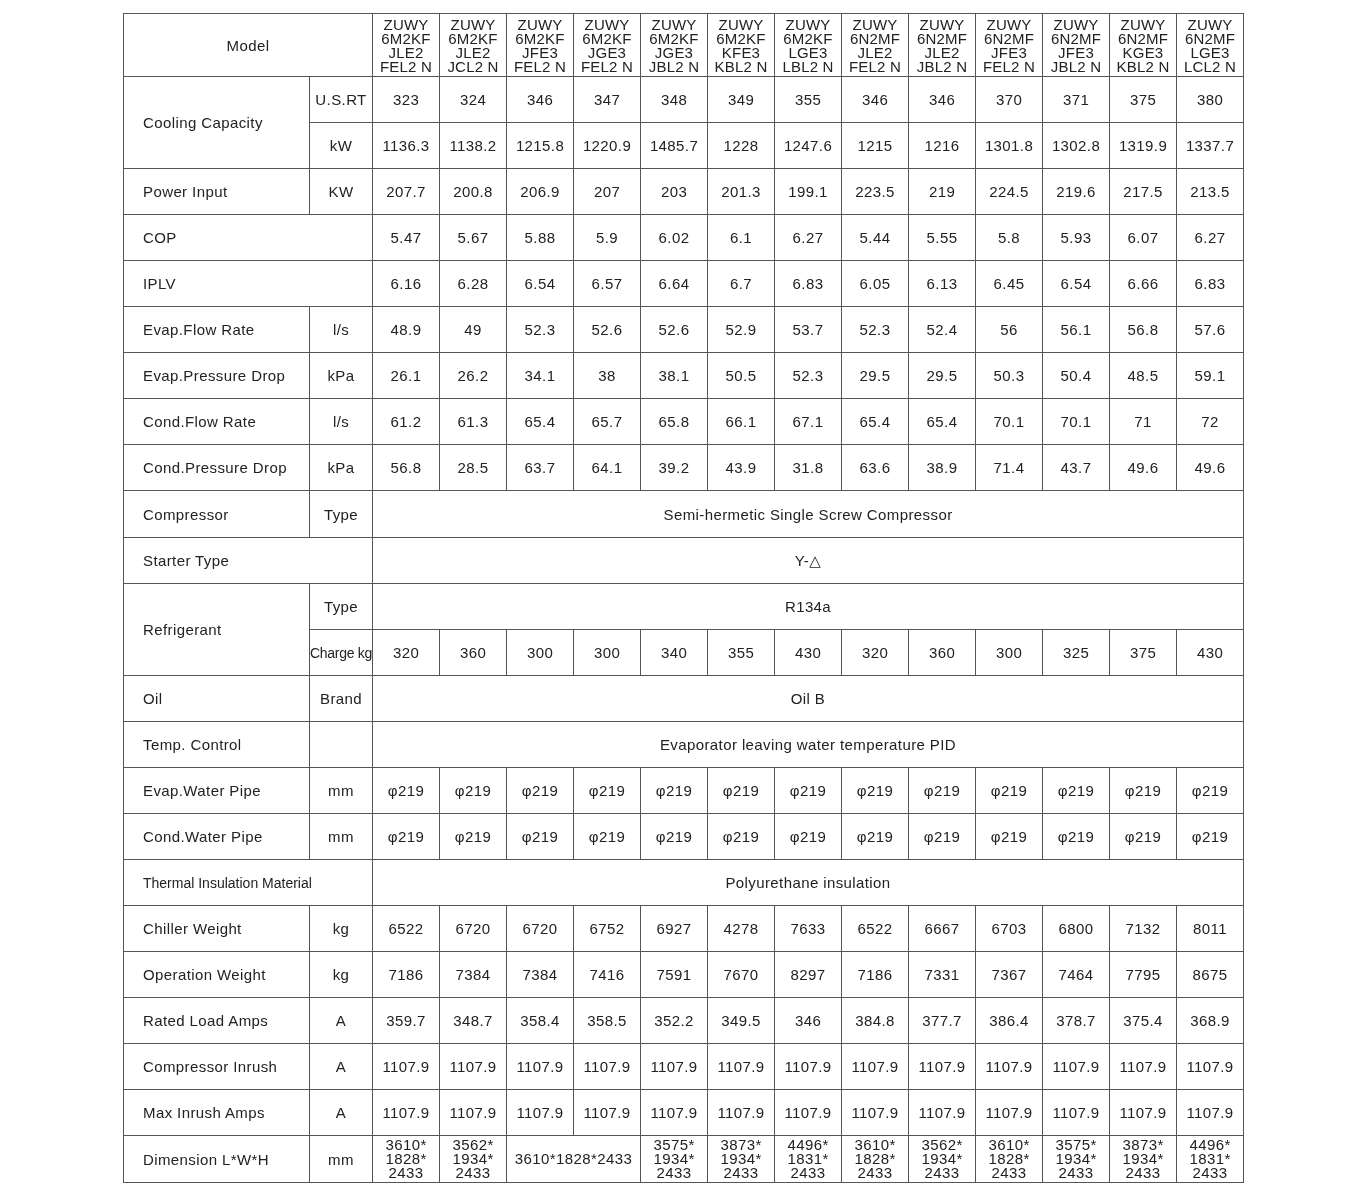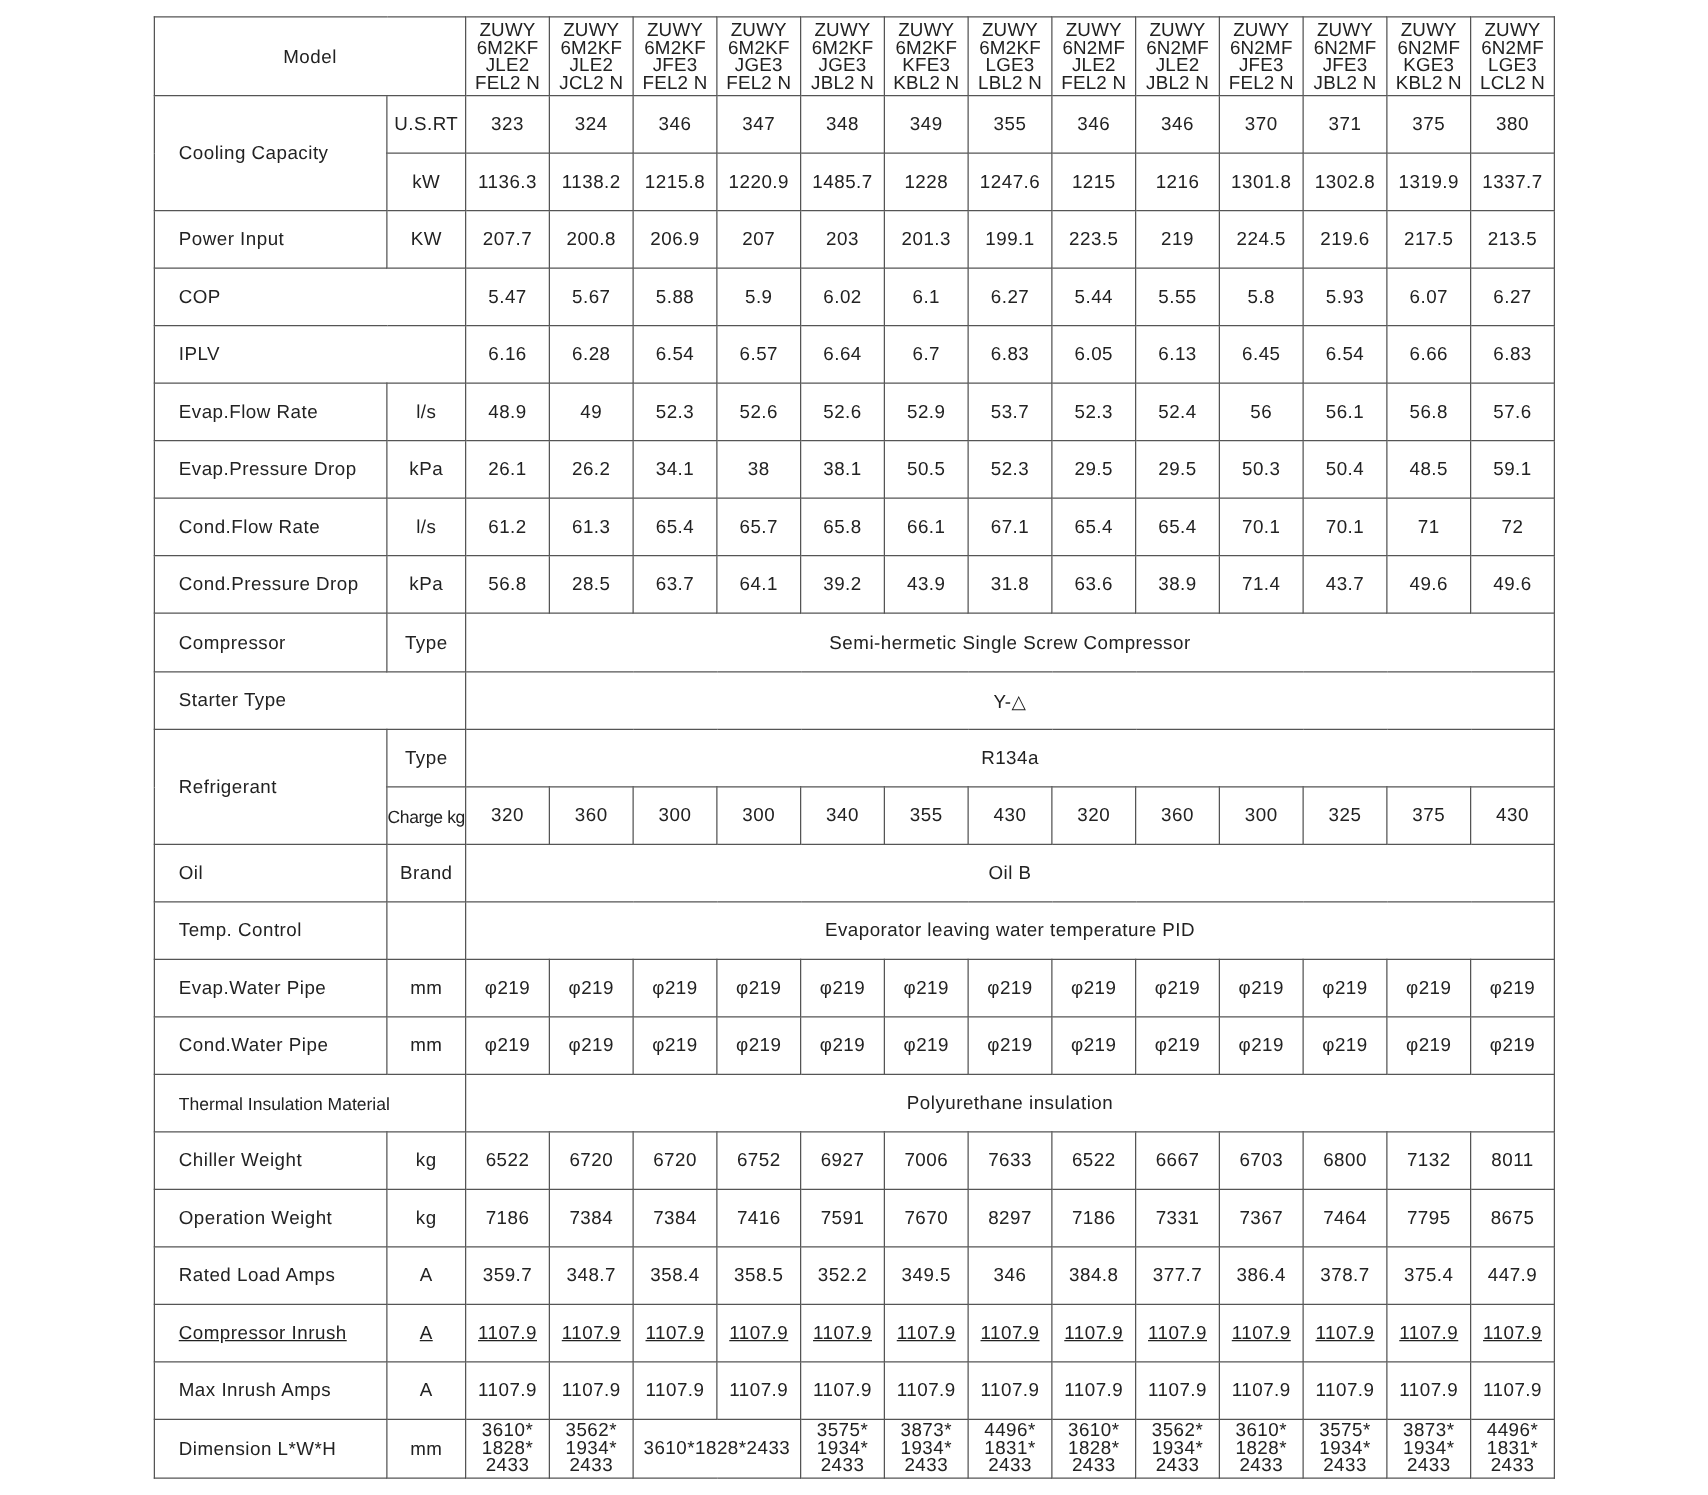--- a/index.html
+++ b/index.html
@@ -347,21 +347,21 @@
         <td colspan="13">Polyurethane insulation</td>
       </tr>
       <tr style="height: 46px;">
         <td class="lbl">Chiller Weight</td>
         <td>kg</td>
         <td>6522</td>
         <td>6720</td>
         <td>6720</td>
         <td>6752</td>
         <td>6927</td>
-        <td>7006</td>
+        <td>4278</td>
         <td>7633</td>
         <td>6522</td>
         <td>6667</td>
         <td>6703</td>
         <td>6800</td>
         <td>7132</td>
         <td>8011</td>
       </tr>
       <tr style="height: 46px;">
         <td class="lbl">Operation Weight</td>
@@ -388,23 +388,23 @@
         <td>358.4</td>
         <td>358.5</td>
         <td>352.2</td>
         <td>349.5</td>
         <td>346</td>
         <td>384.8</td>
         <td>377.7</td>
         <td>386.4</td>
         <td>378.7</td>
         <td>375.4</td>
-        <td>447.9</td>
-      </tr>
-      <tr style="height: 46px; text-decoration: underline;">
+        <td>368.9</td>
+      </tr>
+      <tr style="height: 46px;">
         <td class="lbl">Compressor Inrush</td>
         <td>A</td>
         <td>1107.9</td>
         <td>1107.9</td>
         <td>1107.9</td>
         <td>1107.9</td>
         <td>1107.9</td>
         <td>1107.9</td>
         <td>1107.9</td>
         <td>1107.9</td>

